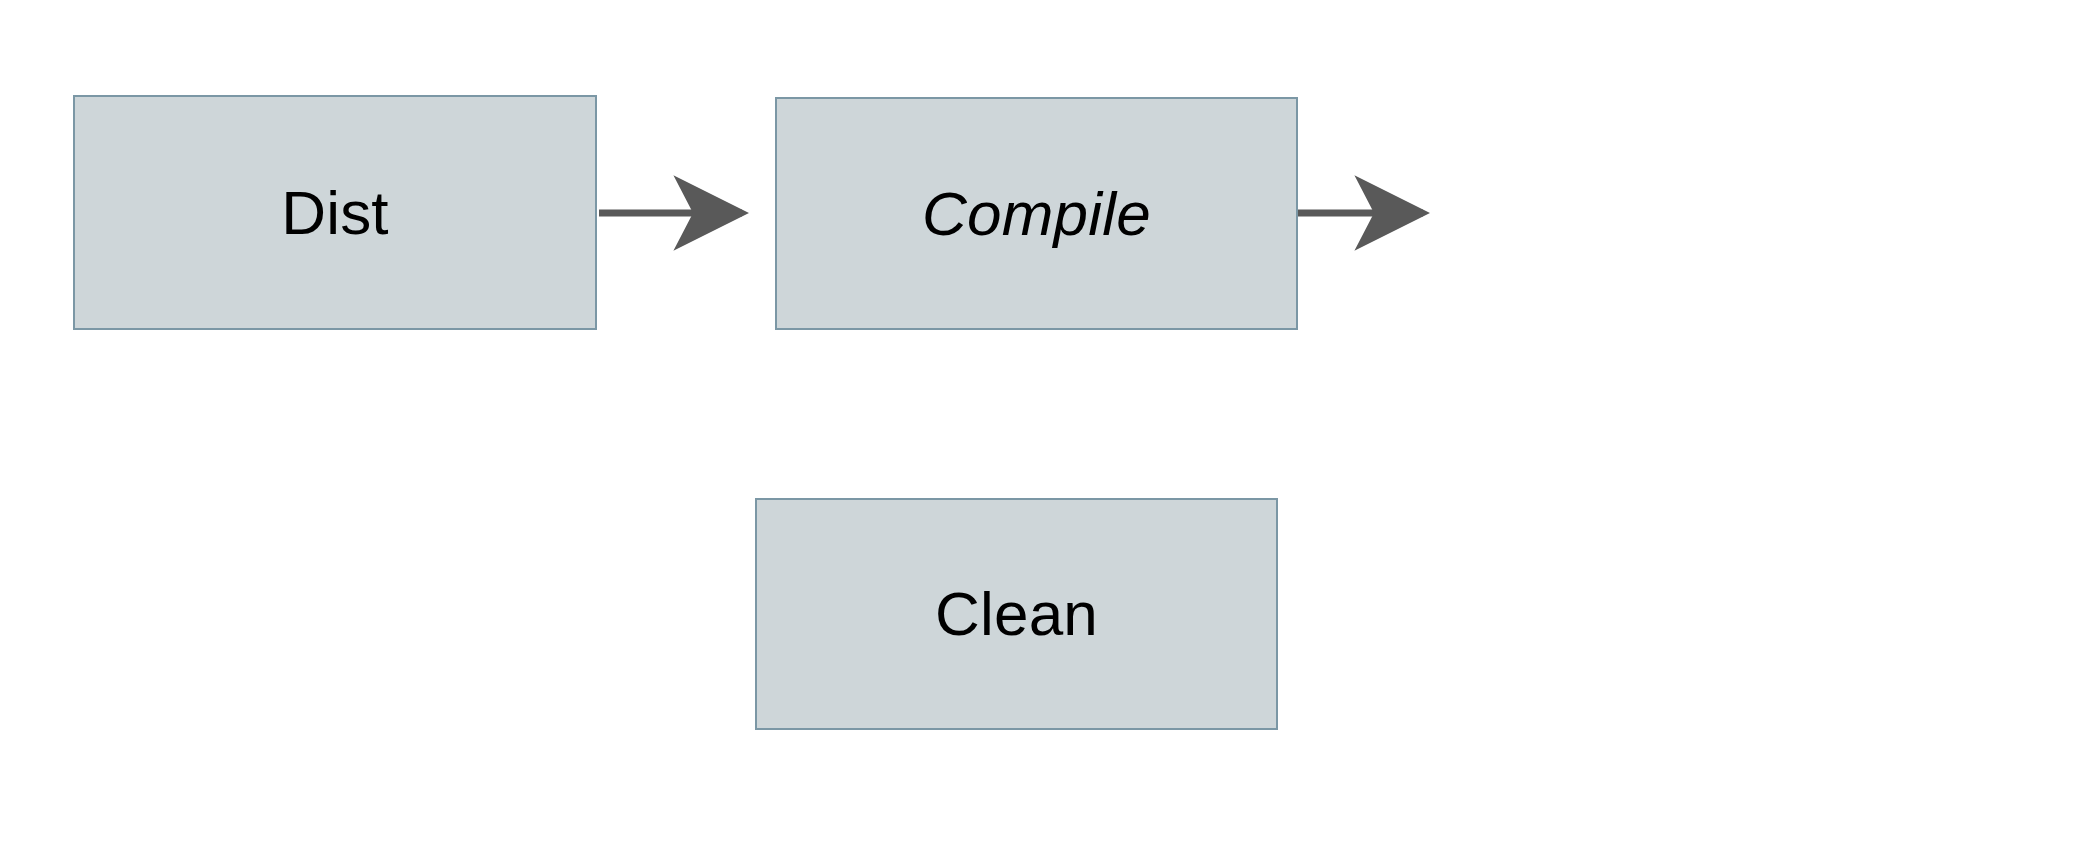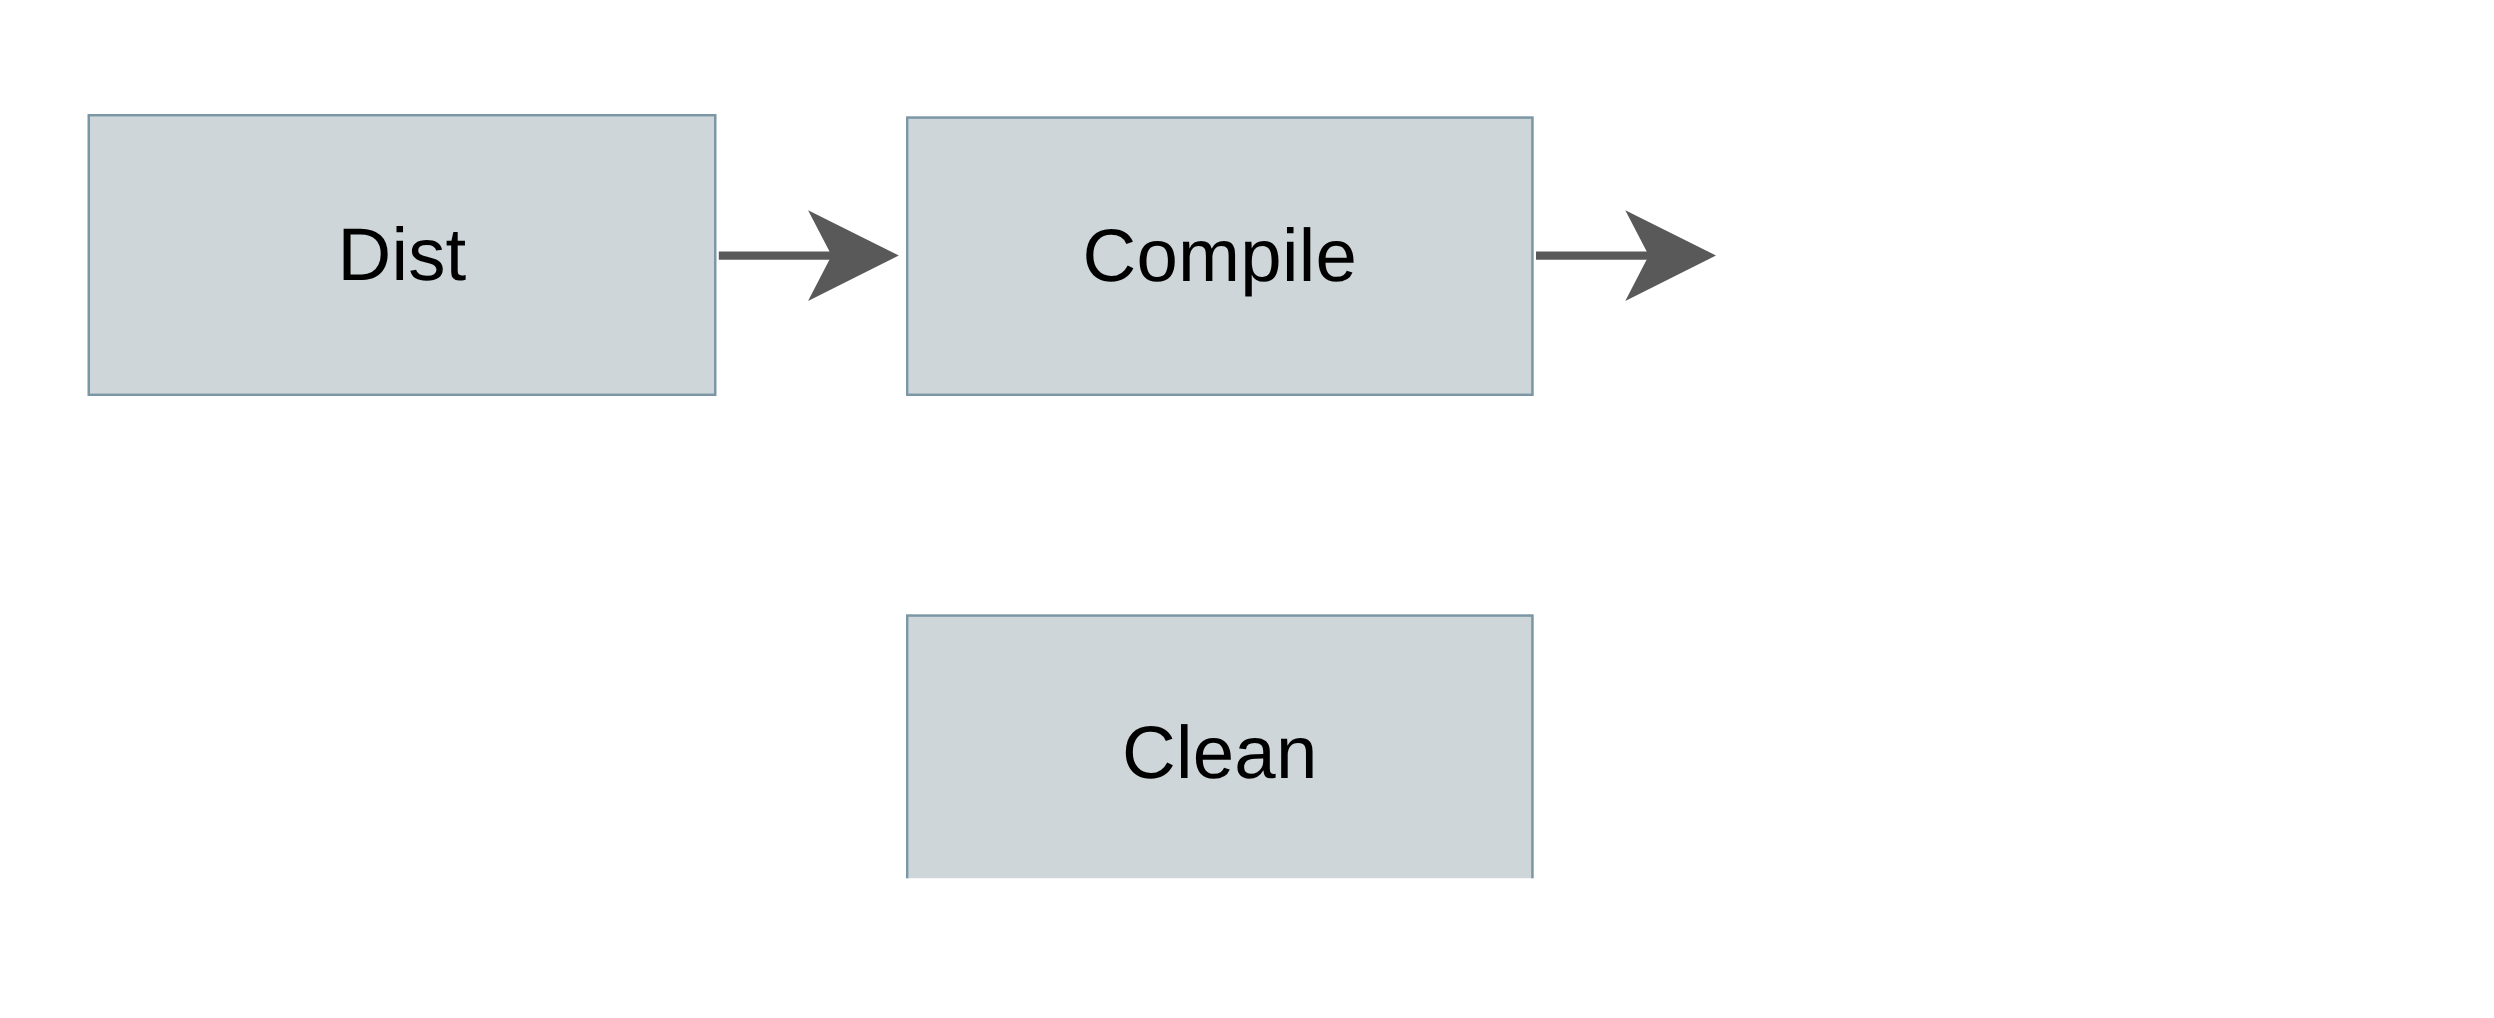--- a/index.html
+++ b/index.html
@@ -62,22 +62,22 @@
     </g>
     <g>
       <line x1="1280" y1="213" x2="1423" y2="213" stroke="#595959" stroke-width="7" marker-end="url(#barb)"></line>
     </g>
   </svg>
 
   <div class="node" style="left:73px; top:95px; width:524px; height:235px;">
     <span class="node-label">Dist</span>
   </div>
 
-  <div class="node" style="left:755px; top:97px; width:523px; height:233px;">
+  <div class="node" style="left:775px; top:97px; width:523px; height:233px;font-style:italic;">
     <span class="node-label">Compile</span>
   </div>
 
 
-  <div class="node" style="left:755px; top:512px; width:523px; height:232px;">
+  <div class="node" style="left:755px; top:498px; width:523px; height:232px;">
     <span class="node-label">Clean</span>
   </div>
 
 </div>
 
 </body></html>

